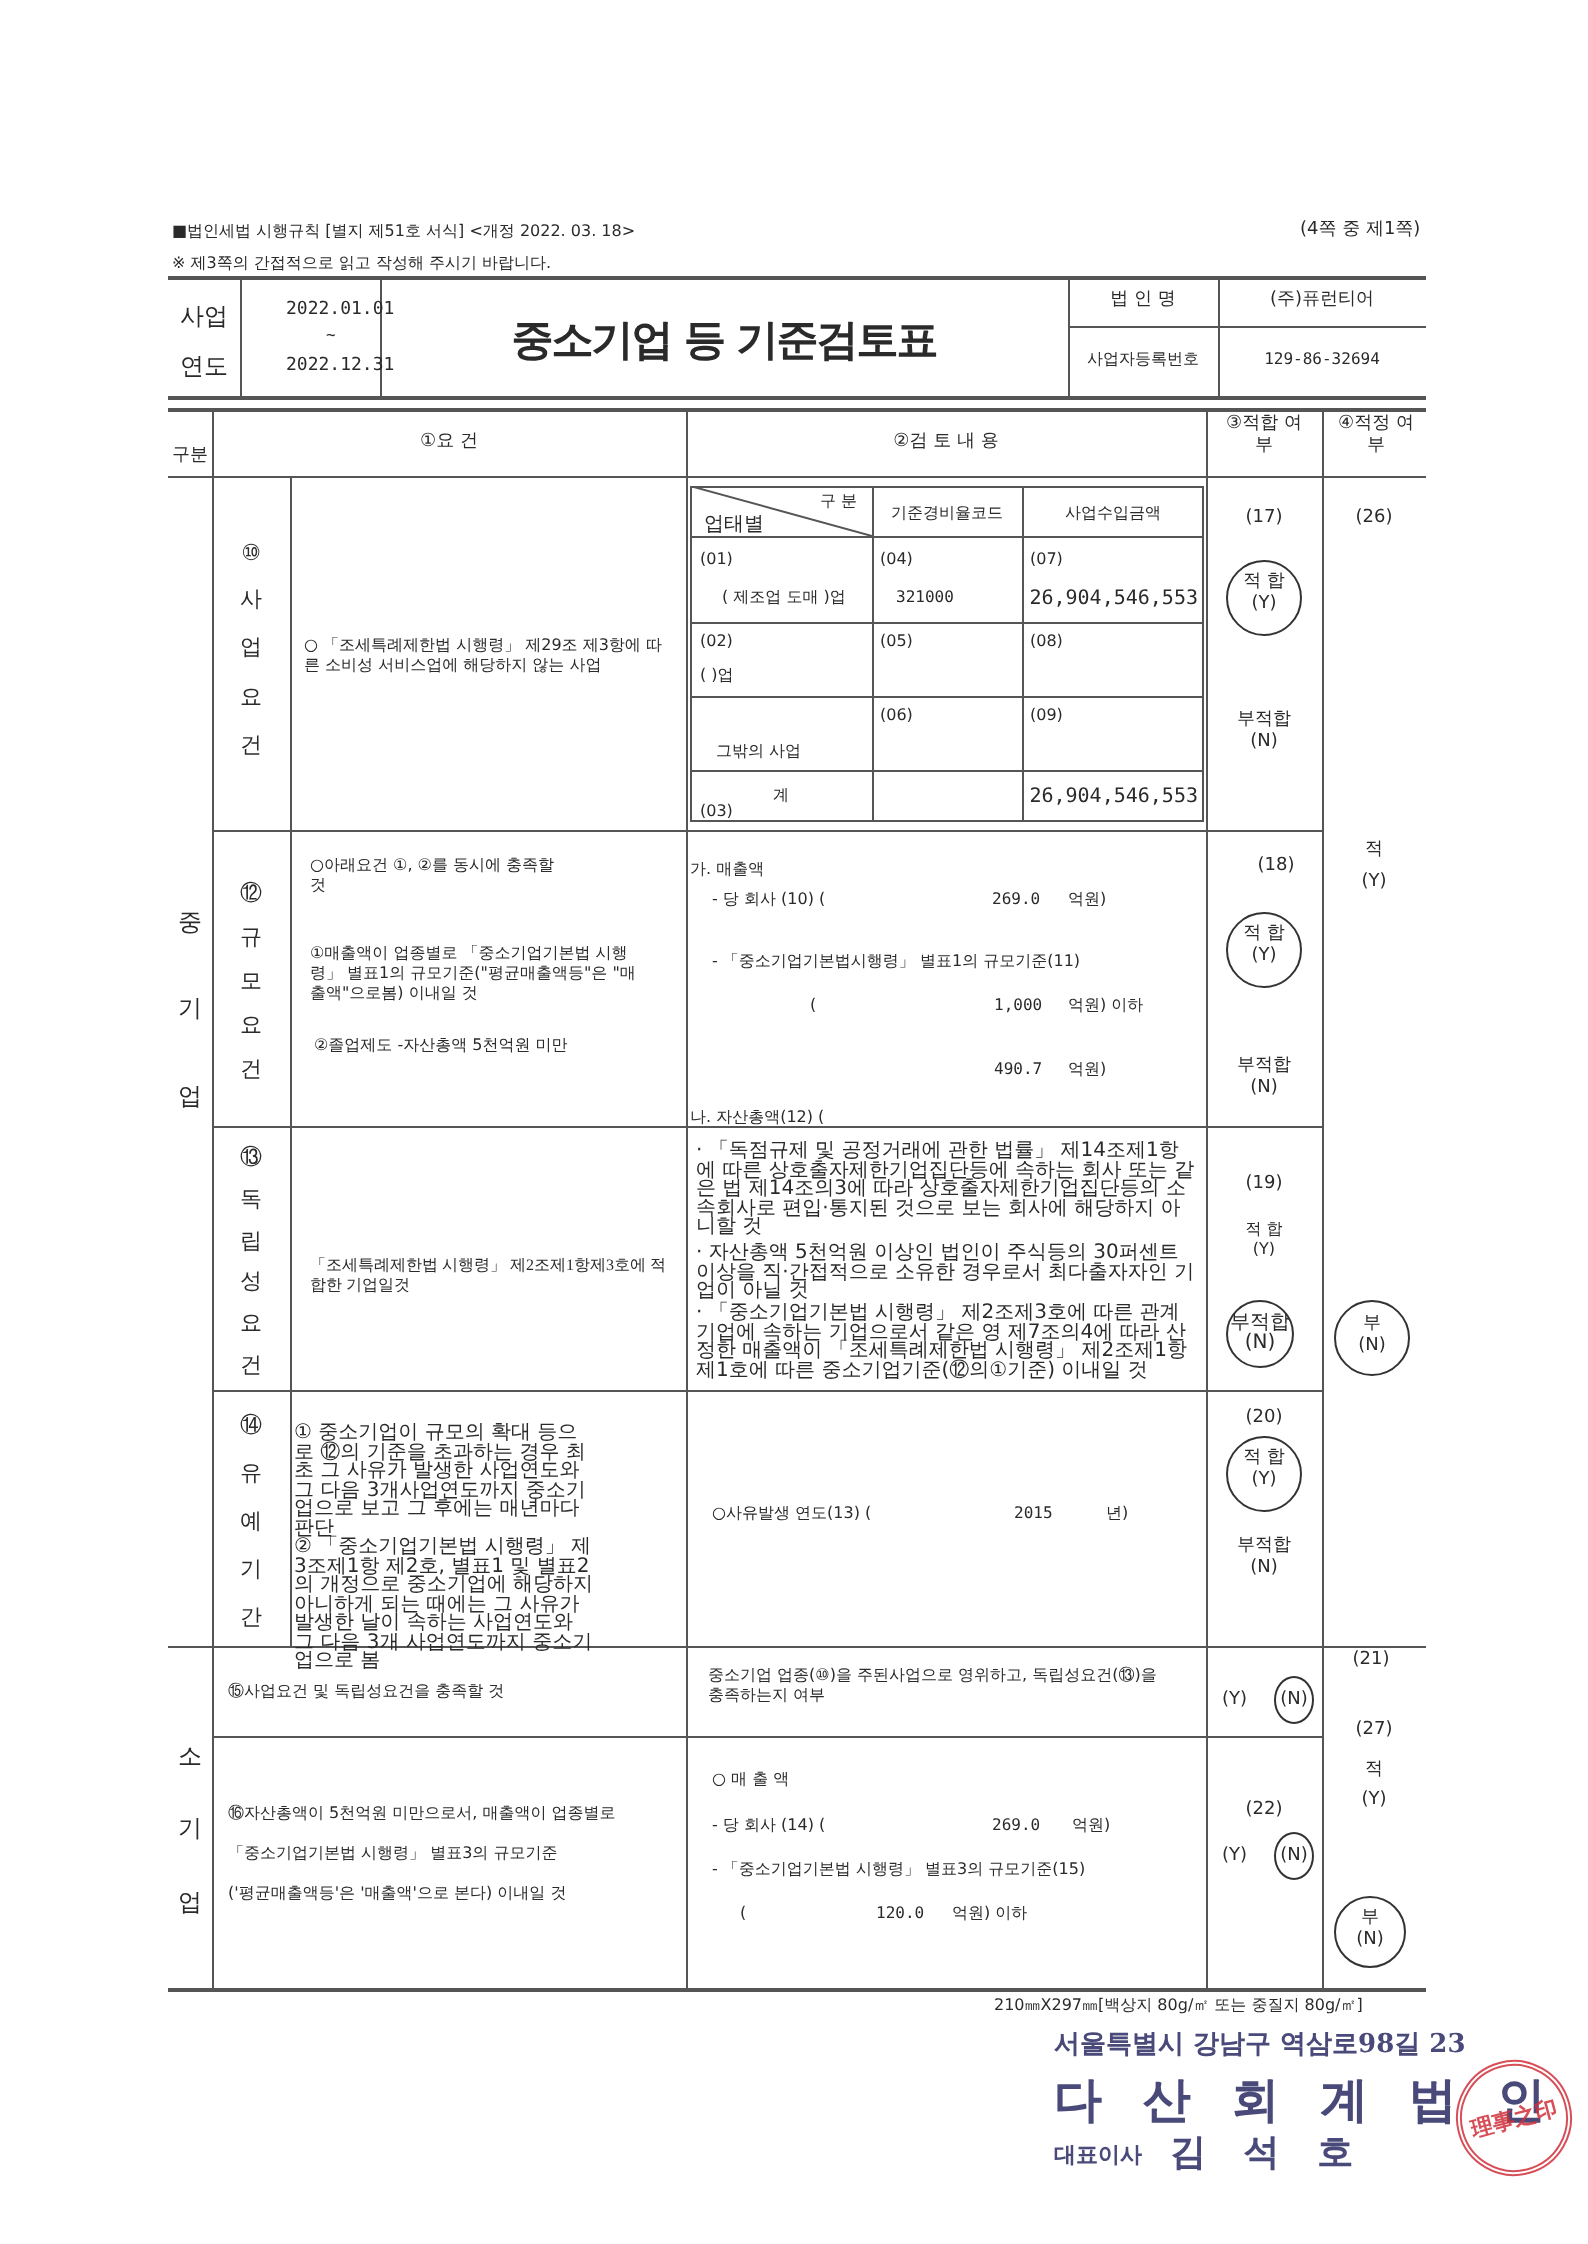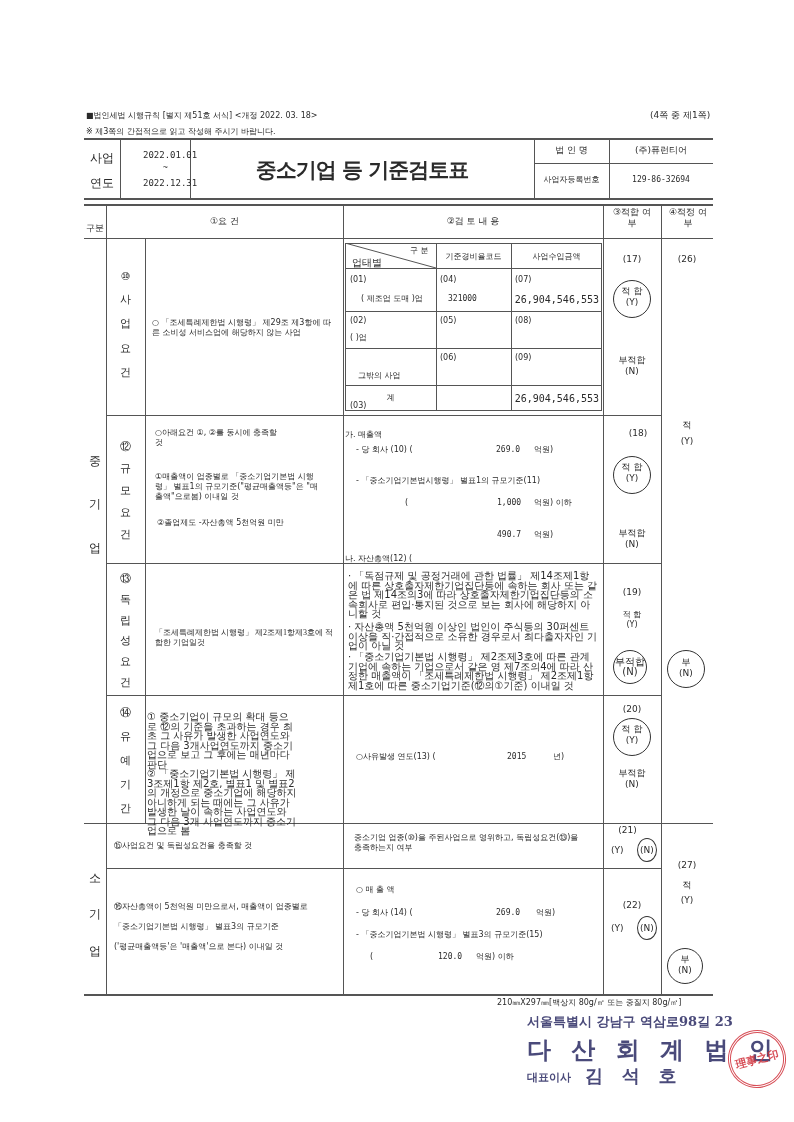--- a/index.html
+++ b/index.html
@@ -221,21 +221,21 @@
     <div class="t9" style="margin-top:5px;">적 합</div>
     <div class="t9">(Y)</div>
   </div>
   <div class="abs center t9" style="left:603px;top:768px;width:58px;">
     <div>부적합</div>
     <div>(N)</div>
   </div>
 
   <div class="abs t8" style="left:114px;top:841px;">⑮사업요건 및 독립성요건을 충족할 것</div>
   <div class="abs t8" style="left:354px;top:833px;width:230px;">중소기업 업종(⑩)을 주된사업으로 영위하고, 독립성요건(⑬)을 충족하는지 여부</div>
-  <div class="abs center t9" style="left:580px;top:825px;width:58px;padding-left:37px;">(21)</div>
+  <div class="abs center t9" style="left:638px;top:825px;width:58px;padding-left:37px;">(21)</div>
   <div class="abs t9" style="left:611px;top:845px;">(Y)</div>
   <div class="circle t9" style="left:637px;top:838px;width:20px;height:24px;line-height:22px;">(N)</div>
 
   <div class="abs t8" style="left:114px;top:902px;">⑯자산총액이 5천억원 미만으로서, 매출액이 업종별로</div>
   <div class="abs t8" style="left:114px;top:922px;">「중소기업기본법 시행령」 별표3의 규모기준</div>
   <div class="abs t8" style="left:114px;top:942px;">('평균매출액등'은 '매출액'으로 본다) 이내일 것</div>
 
   <div class="abs t8" style="left:356px;top:885px;">○ 매 출 액</div>
   <div class="abs t8" style="left:356px;top:908px;">- 당 회사 (14)  (</div>
   <div class="abs mono t8" style="left:496px;top:908px;">269.0</div>

